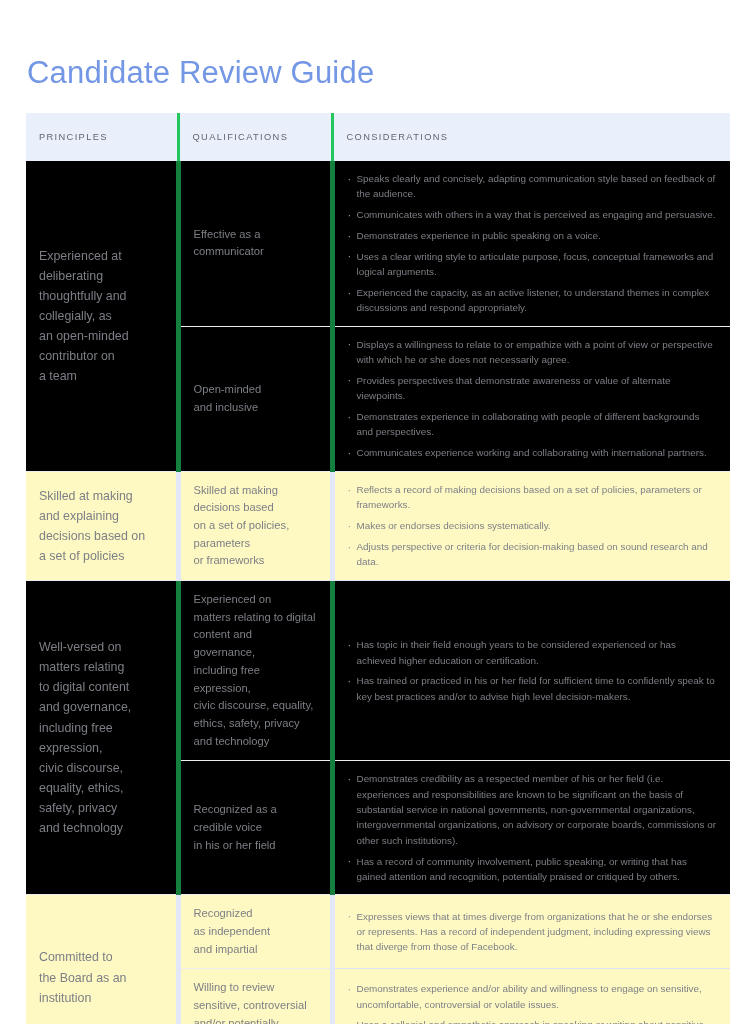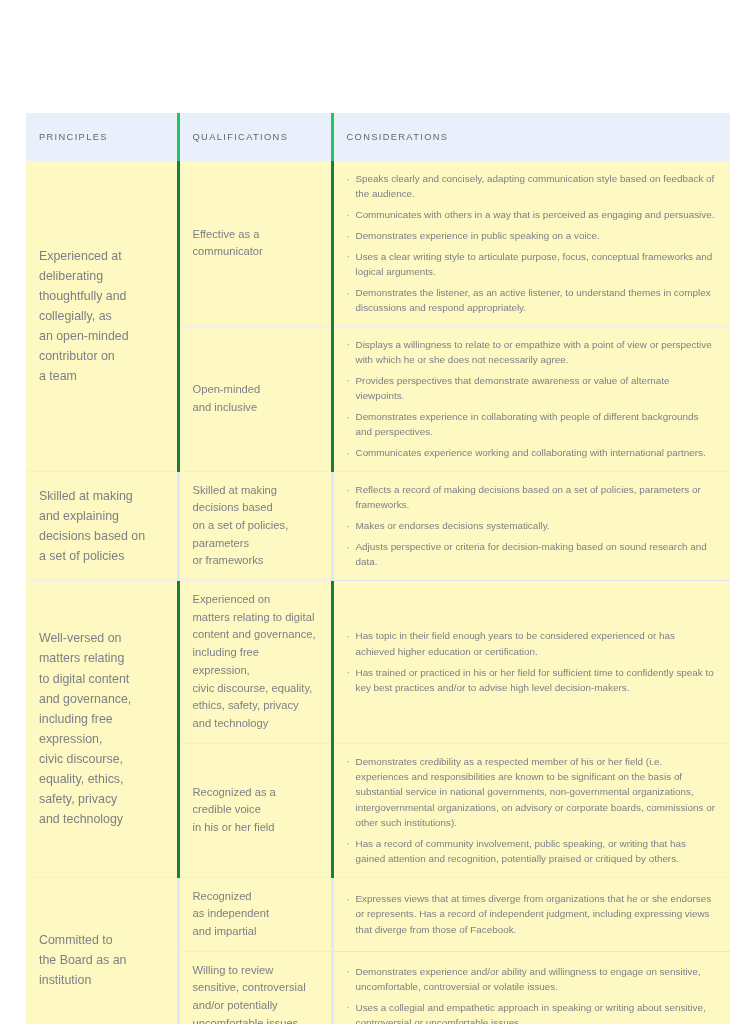--- a/index.html
+++ b/index.html
@@ -53,21 +53,21 @@
     font-weight: 400;
     letter-spacing: 1.35px;
     color: #62656b;
     border-right: 3px solid #22c55e;
     box-sizing: border-box;
   }
   .guide-table thead th:last-child { border-right: none; margin-left: 7px; }
 
   .guide-table td {
     vertical-align: middle;
-    border-right: 3px solid #15803d;
+    border-right: 5px solid #15803d;
     border-bottom: 1px solid #eceef2;
     box-sizing: border-box;
     padding: 10px 13px 10px 13px;
     color: #7c7f85;
   }
   .guide-table td:last-child { border-right: none; }
 
   .cell-principle {
     font-size: 12.4px;
     line-height: 1.62;
@@ -101,32 +101,33 @@
     content: "\00B7";
     position: absolute;
     left: 0;
     top: -0.5px;
     color: #9a9da3;
     font-size: 11px;
     line-height: 1.5;
   }
 
   tr.row-shaded > td { background: #fef9c3; }
-  tr.row-plain > td  { background: #fef9c3; }
+  tr.row-plain > td  { background: #000000; }
 
   tr.row-shaded > td.cell-cons { border-bottom-color: #dde4f5; }
   tr.row-shaded > td { border-right-color: #e2e8f7; }
 
   .guide-table tbody tr:last-child > td { border-bottom: 1px solid #e2e8f7; }
 </style>
 </head>
 <body>
 
 <div class="page">
 
+  <h1 class="page-title">Candidate Review Guide</h1>
 
   <table class="guide-table">
     <colgroup>
       <col class="c-principles">
       <col class="c-quals">
       <col class="c-cons">
     </colgroup>
     <thead>
       <tr>
         <th>PRINCIPLES</th>
@@ -144,21 +145,21 @@
 contributor on
 a team</td>
           <td class="cell-qual">Effective as a
 communicator</td>
           <td class="cell-cons">
             <ul class="bullets">
               <li>Speaks clearly and concisely, adapting communication style based on feedback of the audience.</li>
               <li>Communicates with others in a way that is perceived as engaging and persuasive.</li>
               <li>Demonstrates experience in public speaking on a voice.</li>
               <li>Uses a clear writing style to articulate purpose, focus, conceptual frameworks and logical arguments.</li>
-              <li>Demonstrates the listener, as an active listener, to understand themes in complex discussions and respond appropriately.</li>
+              <li>Experienced the capacity, as an active listener, to understand themes in complex discussions and respond appropriately.</li>
             </ul>
           </td>
         </tr>
         <tr class="row-plain">
           <td class="cell-qual">Open-minded
 and inclusive</td>
           <td class="cell-cons">
             <ul class="bullets">
               <li>Displays a willingness to relate to or empathize with a point of view or perspective with which he or she does not necessarily agree.</li>
               <li>Provides perspectives that demonstrate awareness or value of alternate viewpoints.</li>

